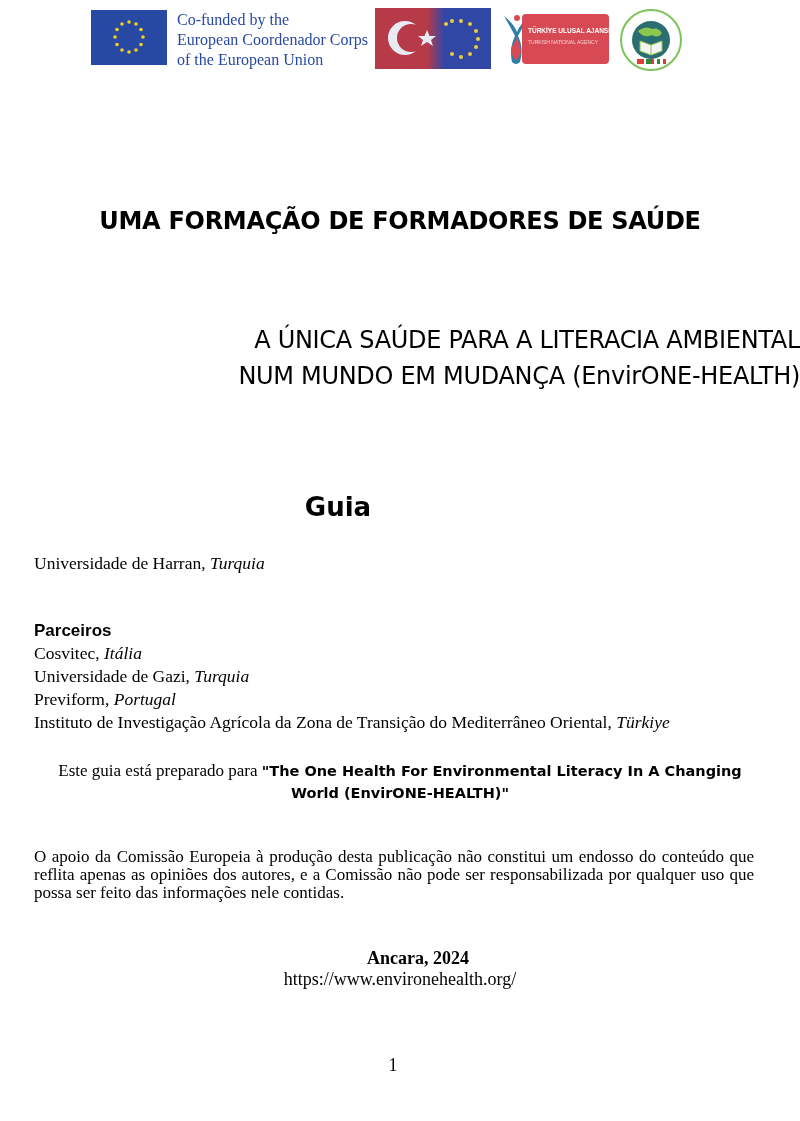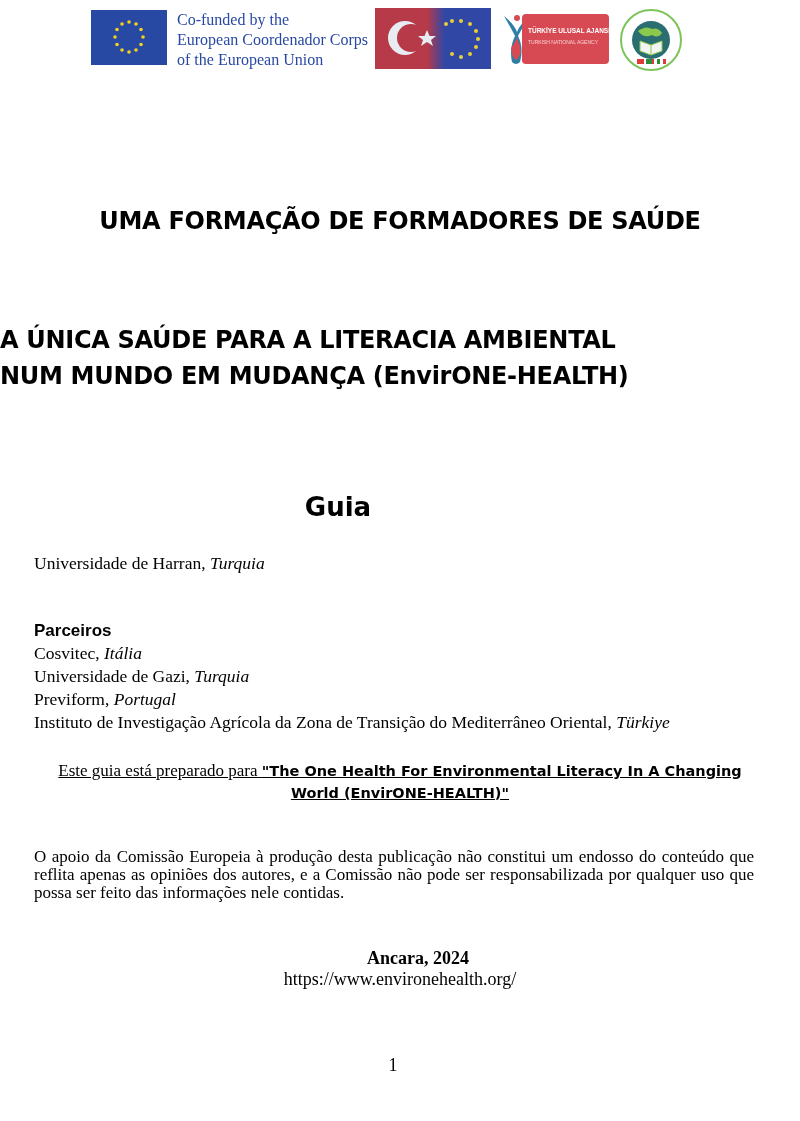--- a/index.html
+++ b/index.html
@@ -11,32 +11,32 @@
   .tr-eu { position: absolute; left: 375px; top: 4px; width: 116px; height: 61px;
            background: linear-gradient(90deg, #b63a48 0%, #b63a48 45%, #3147a6 60%, #3147a6 100%); overflow: hidden; }
   .tna { position: absolute; left: 502px; top: 4px; width: 107px; height: 59px; }
   .tna-box { position: absolute; left: 20px; top: 6px; width: 87px; height: 50px; background: #d84a53; border-radius: 4px; }
   .tna-title { position: absolute; left: 26px; top: 19px; font-family: "Liberation Sans", sans-serif; font-size: 6.5px; font-weight: bold; color: #fff; white-space: nowrap; }
   .tna-sub { position: absolute; left: 26px; top: 31px; font-family: "Liberation Sans", sans-serif; font-size: 5px; color: #f5d0d2; white-space: nowrap; }
   .env-logo { position: absolute; left: 620px; top: 5px; width: 62px; height: 62px; border-radius: 50%; border: 2px solid #7dc35b; box-sizing: border-box; background: #fff; overflow: hidden; }
 
   .title-main { position: absolute; top: 196px; left: 0; width: 800px; text-align: center;
                 font-family: "DejaVu Sans", sans-serif; font-weight: bold; font-size: 24px; letter-spacing: -0.3px; margin-top: 11px; }
-  .title-sub { position: absolute; top: 322px; left: 0; width: 800px; text-align: left;
-               font-family: "DejaVu Sans", sans-serif; font-weight: bold; font-size: 24px; line-height: 36px; letter-spacing: -0.3px; }
+  .title-sub { position: absolute; top: 322px; left: 0; width: 800px; text-align: right;
+               font-family: "DejaVu Sans", sans-serif; font-weight: normal; font-size: 24px; line-height: 36px; letter-spacing: -0.3px; }
   .guia { position: absolute; top: 492px; left: 0; width: 676px; text-align: center;
           font-family: "DejaVu Sans", sans-serif; font-weight: bold; font-size: 26px; }
 
   .block { position: absolute; left: 34px; font-family: "Liberation Serif", serif; font-size: 17.5px; line-height: 23px; }
   .block .hd { font-family: "Liberation Sans", sans-serif; font-weight: bold; font-size: 17px; }
   .coord { top: 552px; }
   .partners { top: 619px; }
   i { font-style: italic; }
 
-  .prepared { position: absolute; top: 760px; left: 0; width: 800px; text-align: center; font-size: 17px; line-height: 22px; text-decoration: underline; }
+  .prepared { position: absolute; top: 760px; left: 0; width: 800px; text-align: center; font-size: 17px; line-height: 22px; }
   .prepared .lead { font-family: "Liberation Serif", serif; }
   .prepared .proj { font-family: "DejaVu Sans", sans-serif; font-weight: bold; font-size: 14.5px; }
 
   .disclaimer { position: absolute; top: 848px; left: 34px; width: 720px; font-family: "Liberation Serif", serif;
                 font-size: 17px; line-height: 18px; text-align: justify; }
 
   .place { position: absolute; top: 948px; left: 0; width: 800px; text-align: center; font-family: "Liberation Serif", serif; font-size: 18px; line-height: 21px; }
   .place .city { font-weight: bold; padding-left: 36px; }
   .pagenum { position: absolute; top: 1055px; left: 0; width: 786px; text-align: center; font-family: "Liberation Serif", serif; font-size: 18px; }
 </style>

